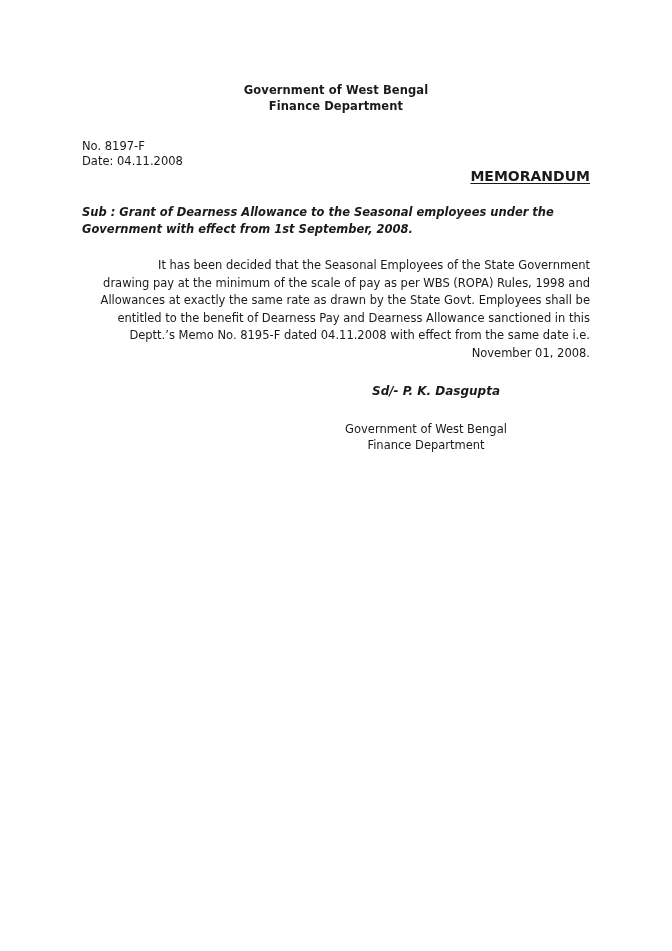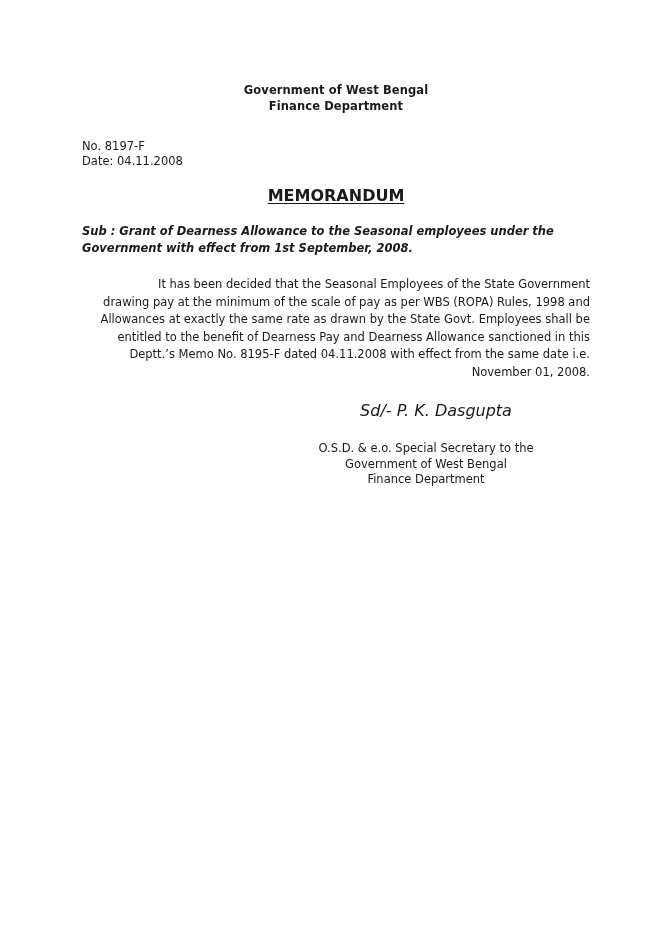--- a/index.html
+++ b/index.html
@@ -49,23 +49,22 @@
     justify-content: space-between;
     align-items: baseline;
     margin-top: 25px;
     font-size: 11.5px;
     line-height: 15px;
     flex-direction: column;
   }
 
   
   .memo-heading {
-    text-align: center;
-    margin-top: 19px;
-    font-size: 16px;
+    text-align: right;
+    font-size: 14px;
     font-weight: bold;
     line-height: 15px;
   }
   .memo-heading span {
     text-decoration: underline;
     text-underline-offset: 2px;
   }
 
   
   .subject {
@@ -83,24 +82,25 @@
     font-size: 11.5px;
     line-height: 17.5px;
     text-indent: 42px;
     text-align: right;
   }
 
   
   .signature {
     margin-top: 22px;
     text-align: center;
-    font-size: 16px;
+    font-size: 12px;
     font-style: italic;
     line-height: 15px;
     padding-left: 200px;
+    font-weight: bold;
   }
   .designation {
     margin-top: 23px;
     text-align: center;
     font-size: 11.5px;
     line-height: 15.5px;
     padding-left: 180px;
   }
   .designation div { white-space: nowrap; }
 
@@ -142,21 +142,20 @@
       <span>MEMORANDUM</span>
     </div>
 
     <div class="subject">Sub : Grant of Dearness Allowance to the Seasonal employees under the Government with effect from 1st September, 2008.</div>
 
     <div class="body-para">It has been decided that the Seasonal Employees of the State Government drawing pay at the minimum of the scale of pay as per WBS (ROPA) Rules, 1998 and Allowances at exactly the same rate as drawn by the State Govt. Employees shall be entitled to the benefit of Dearness Pay and Dearness Allowance sanctioned in this Deptt.’s Memo No. 8195-F dated 04.11.2008 with effect from the same date i.e. November 01, 2008.</div>
 
     <div class="signature">Sd/- P. K. Dasgupta</div>
 
     <div class="designation">
-      <div>O.S.D. &amp; e.o. Special Secretary to the</div>
       <div>Government of West Bengal</div>
       <div>Finance Department</div>
     </div>
 
   </div>
 
   <div class="footer">
     <a href="#">http://wbxpress.com/</a>
   </div>
 

